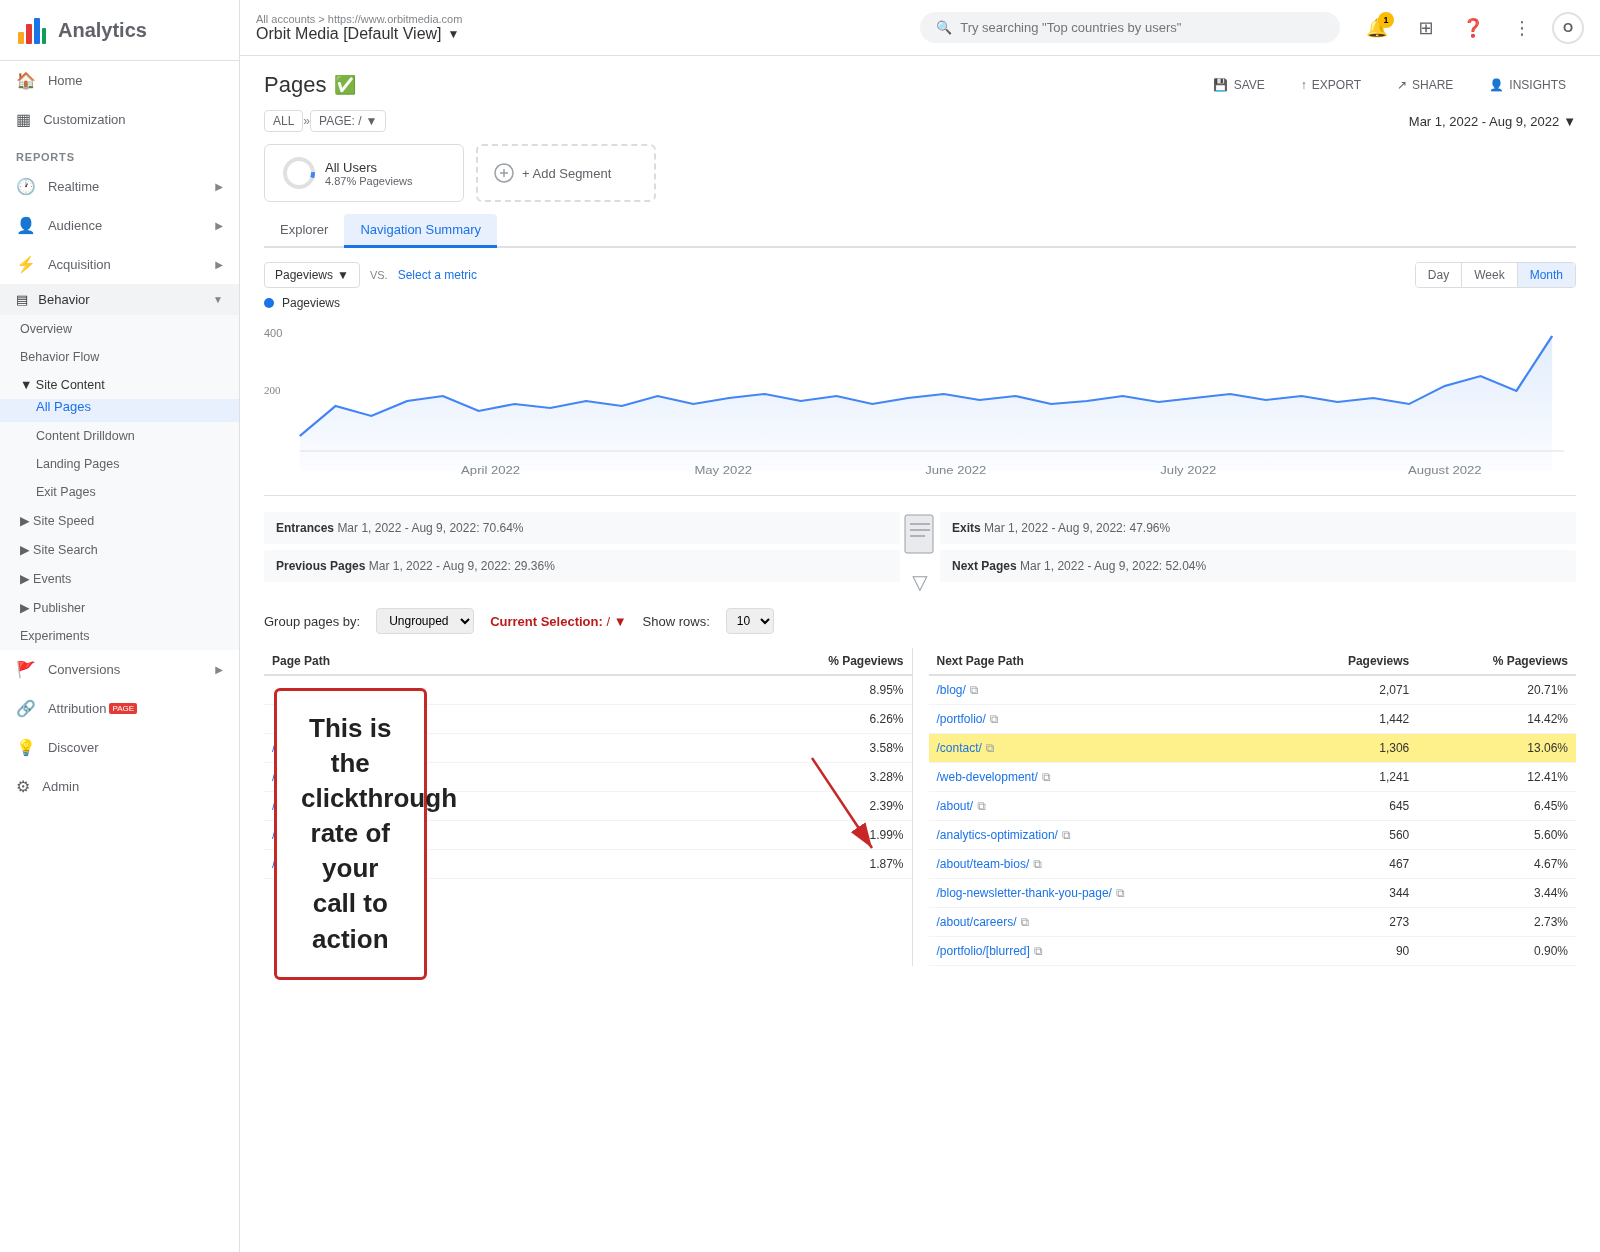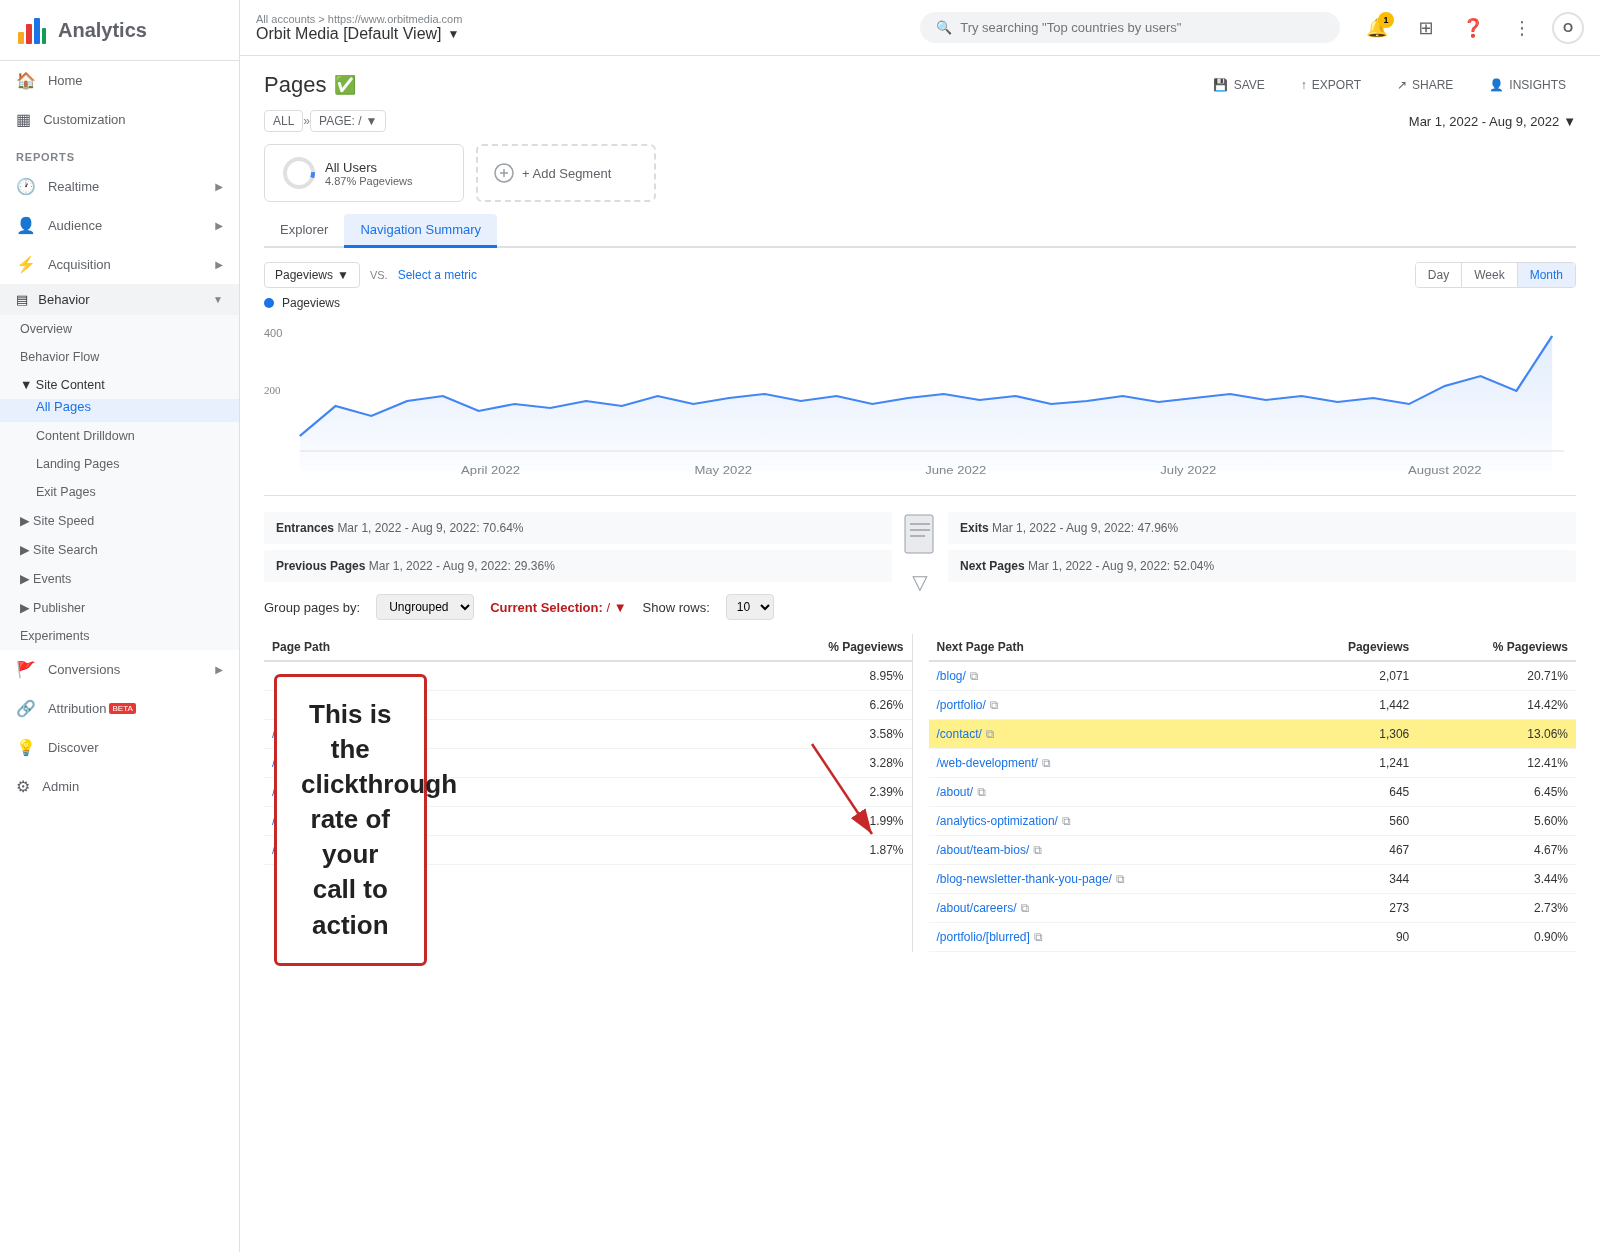--- a/index.html
+++ b/index.html
@@ -460,21 +460,21 @@
     
     ::-webkit-scrollbar { width: 6px; height: 6px; }
     ::-webkit-scrollbar-track { background: #f1f1f1; }
     ::-webkit-scrollbar-thumb { background: #c1c1c1; border-radius: 3px; }
     .indent-1 { padding-left: 20px; }
     .indent-2 { padding-left: 36px; }
 
     .nav-panels-wrapper {
       display: flex;
       align-items: stretch;
-      gap: 8px;
+      margin-bottom: 14px;
     }
     .nav-col { flex: 1; display: flex; flex-direction: column; gap: 6px; }
     .nav-cell {
       background: #f8f9fa;
       border-radius: 3px;
       padding: 9px 12px;
       font-size: 12px;
     }
     .nav-cell strong { font-weight: 600; color: #333; }
     .nav-cell span { color: #5f6368; }
@@ -576,21 +576,21 @@
 
   <div class="sidebar-nav-item">
     <span class="nav-icon">🚩</span>
     <span>Conversions</span>
     <span class="chevron">▶</span>
   </div>
 
   <div class="sidebar-nav-item">
     <span class="nav-icon">🔗</span>
     <span>Attribution</span>
-    <sup style="background:#e53935;color:#fff;font-size:8px;padding:1px 3px;border-radius:2px;margin-left:3px;">BETA</sup>
+    <sup style="background:#e53935;color:#fff;font-size:8px;padding:1px 3px;border-radius:2px;margin-left:3px;">PAGE</sup>
   </div>
 
   <div class="sidebar-nav-item">
     <span class="nav-icon">💡</span>
     <span>Discover</span>
   </div>
 
   <div class="sidebar-nav-item">
     <span class="nav-icon">⚙</span>
     <span>Admin</span>

